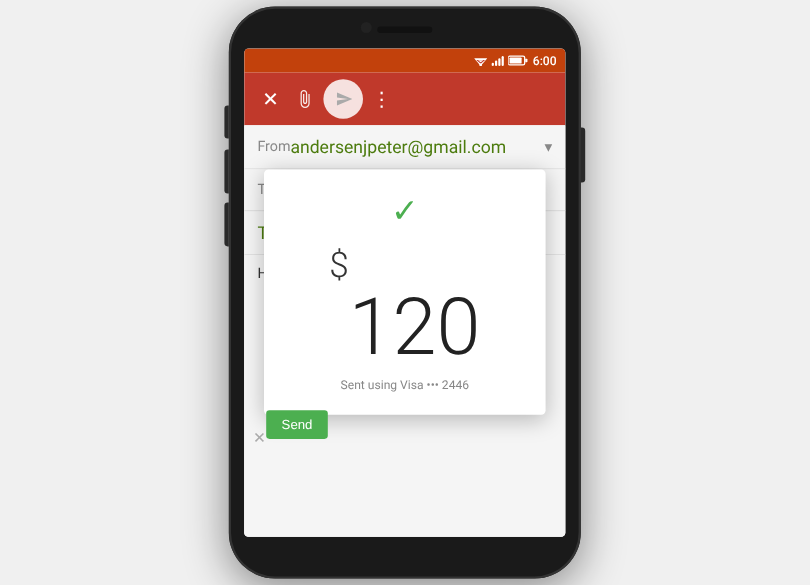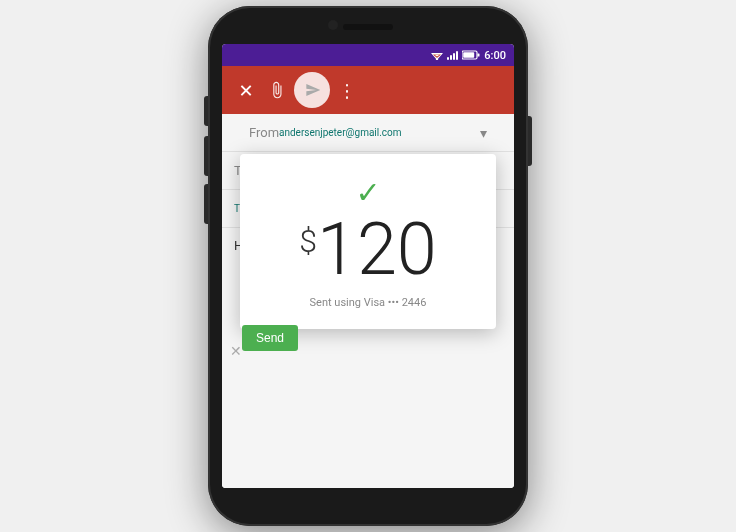--- a/index.html
+++ b/index.html
@@ -97,21 +97,21 @@
       bottom: 38px;
       background: #fff;
       border-radius: 4px;
       overflow: hidden;
       display: flex;
       flex-direction: column;
     }
 
     
     .status-bar {
-      background: #4c1d95;
+      background: #c2410c;
       height: 22px;
       display: flex;
       align-items: center;
       justify-content: flex-end;
       padding: 0 8px;
       flex-shrink: 0;
     }
     .status-bar-time {
       color: #fff;
       font-size: 11px;
@@ -169,36 +169,36 @@
       background: #f5f5f5;
       flex: 1;
       display: flex;
       flex-direction: column;
       position: relative;
     }
 
     .form-row {
       display: flex;
       align-items: center;
-      padding: 10px 27px;
+      padding: 10px 12px;
       background: #f5f5f5;
       border-bottom: 1px solid #e0e0e0;
       min-height: 38px;
     }
 
     .form-label {
       color: #888;
       font-size: 13px;
       width: 30px;
       flex-shrink: 0;
     }
 
     .form-value {
-      color: #0f766e;
-      font-size: 10px;
+      color: #4d7c0f;
+      font-size: 16px;
       flex: 1;
     }
 
     .form-dropdown {
       color: #888;
       font-size: 14px;
     }
 
     .form-row-to {
       display: flex;
@@ -273,20 +273,21 @@
       color: #333;
       margin-top: 8px;
       font-weight: 300;
     }
 
     .amount-number {
       font-size: 72px;
       color: #222;
       font-weight: 300;
       line-height: 1;
+      margin-top: 48px;
     }
 
     .card-footer {
       font-size: 11px;
       color: #888;
     }
 
     
     .send-money-btn {
       position: absolute;

